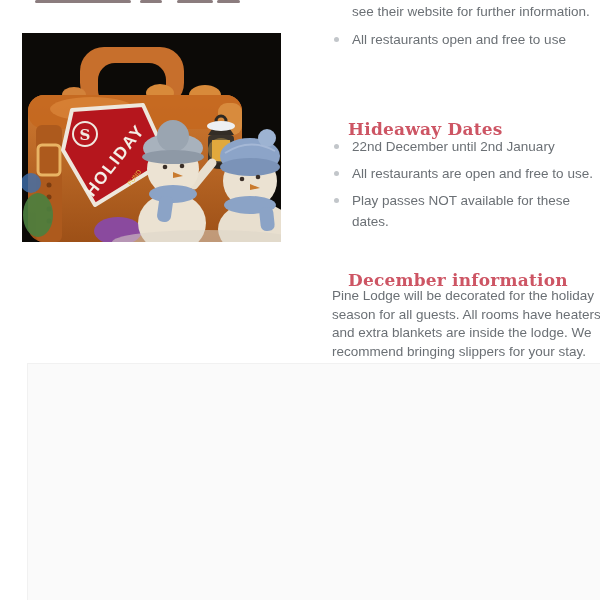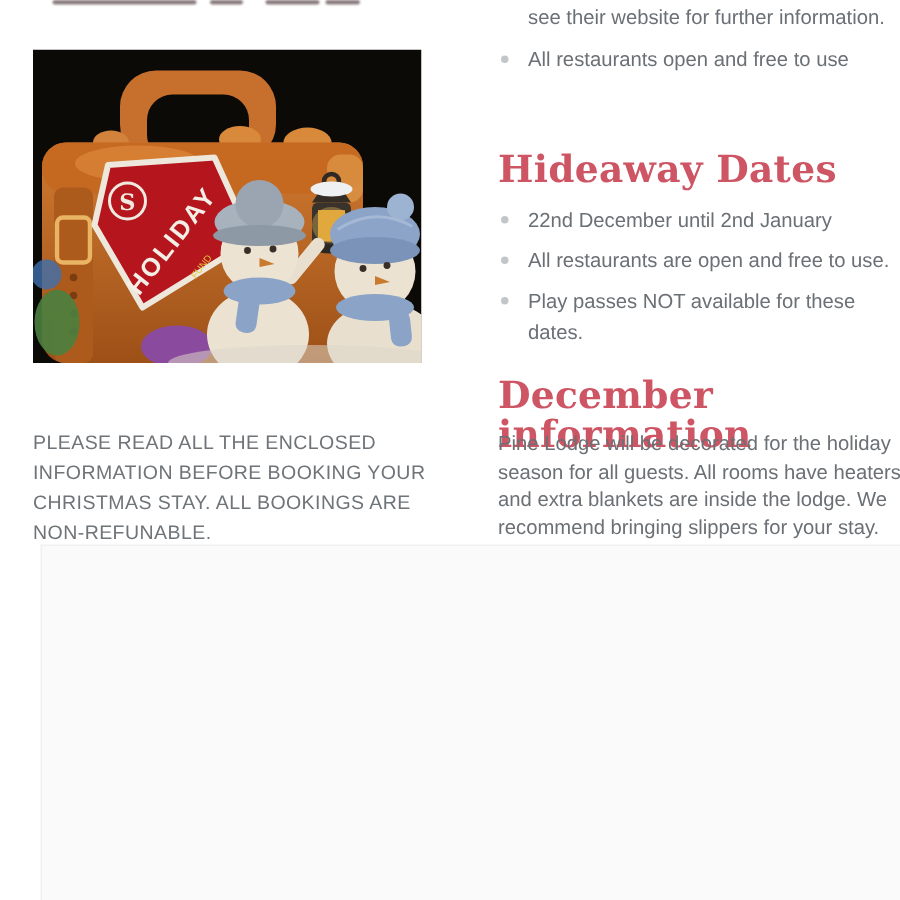--- a/index.html
+++ b/index.html
@@ -27,23 +27,23 @@
   .blist li::before{
     content:"";position:absolute;left:2px;top:8px;width:5px;height:5px;
     border-radius:50%;background:#c2c6ca;
   }
   .blist li.no-dot::before{display:none;}
   .intro-list{top:2px;}
   .intro-list li{line-height:19px;margin-bottom:9px;}
   .intro-list li::before{top:7px;}
   .dates-list{top:136px;}
   h2.section{
-    position:absolute;left:0;margin:0;
+    position:absolute;left:0;margin:16px;
     font-family:"DejaVu Serif",serif;font-weight:700;
-    font-size:25px;line-height:26px;color:#cd5564;letter-spacing:.2px;
+    font-size:17px;line-height:26px;color:#cd5564;letter-spacing:.2px;
   }
   .h-dates{top:100px;}
   .h-further{top:251px;}
   .further-p{
     position:absolute;left:0;top:287px;width:284px;margin:0;
     font-size:13.5px;line-height:18.5px;color:#6b7075;
   }
   
   .panel{
     position:absolute;left:27px;top:363px;width:573px;height:237px;
@@ -134,21 +134,20 @@
       <path d="M203,120 q25,-16 50,-2" stroke="#a5b8d6" stroke-width="2" fill="none"></path>
       <circle cx="220" cy="146" r="2.3" fill="#3a2f28"></circle>
       <circle cx="236" cy="144" r="2.3" fill="#3a2f28"></circle>
       <polygon points="228,151 238,155 228,157" fill="#c97a2e"></polygon>
       <ellipse cx="228" cy="172" rx="26" ry="9" fill="#8ba3c6"></ellipse>
       <rect x="238" y="174" width="14" height="24" rx="6" fill="#8ba3c6" transform="rotate(-6 245 186)"></rect>
     </g>
     <ellipse cx="185" cy="209" rx="95" ry="12" fill="#ddd6c9" opacity=".55"></ellipse>
   </svg>
 
-  <p class="notice">PLEASE READ ALL THE ENCLOSED INFORMATION BEFORE BOOKING YOUR CHRISTMAS STAY. ALL BOOKINGS ARE NON-REFUNABLE.</p>
 
   <div class="rightcol">
 
     <ul class="blist intro-list">
       <li class="no-dot">see their website for further information.</li>
       <li>All restaurants open and free to use</li>
     </ul>
 
     <h2 class="section h-dates">Hideaway Dates</h2>
 

